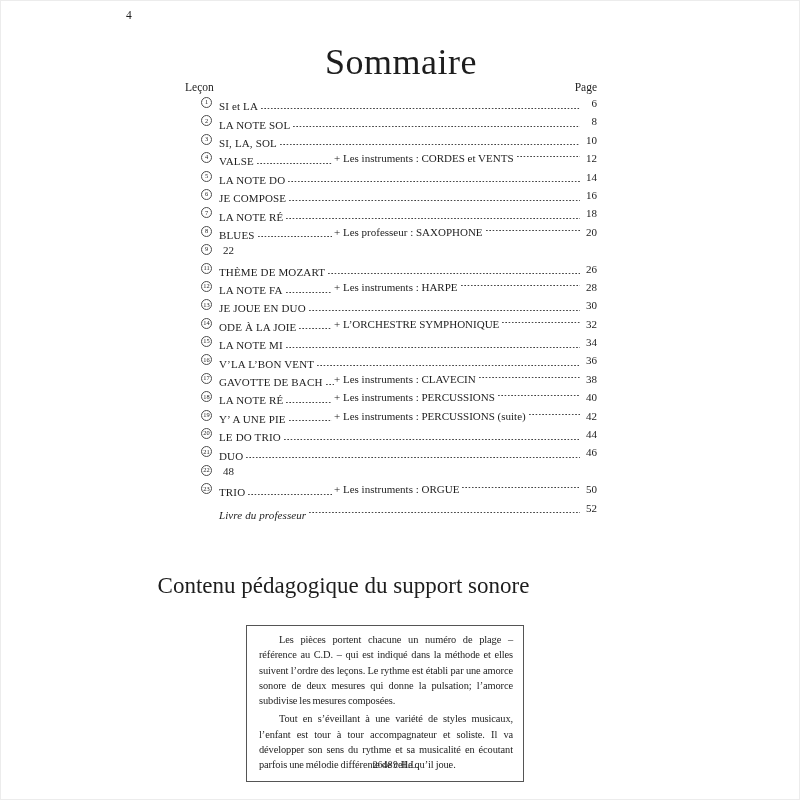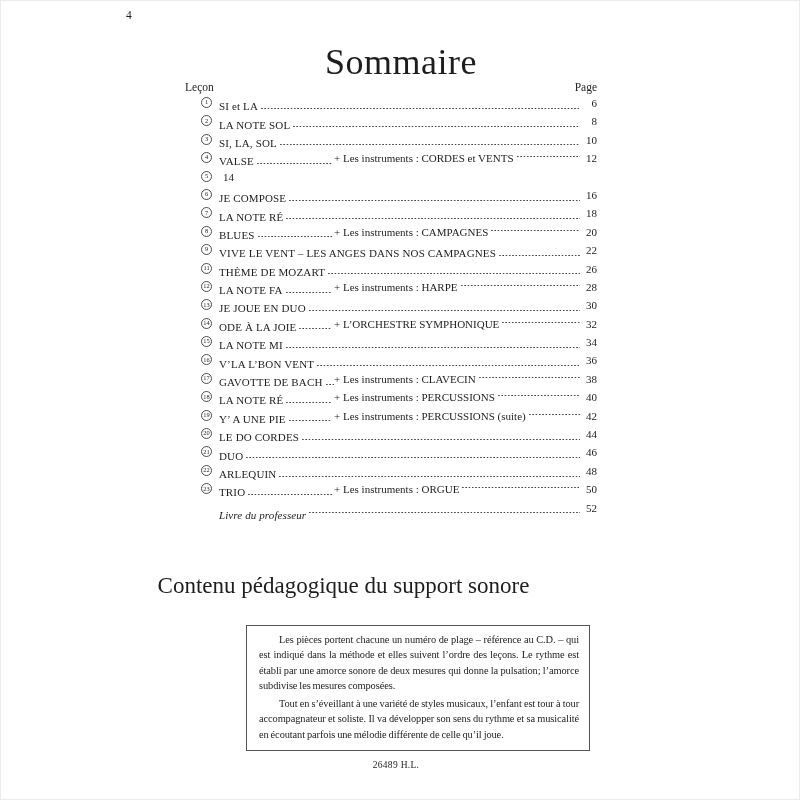--- a/index.html
+++ b/index.html
@@ -23,21 +23,21 @@
   .title{white-space:nowrap;letter-spacing:0.15px;}
   .title.italic{font-style:italic;letter-spacing:0.1px;margin-top:8px;}
   .leader{flex:1 1 auto;height:5px;margin:0 2px 0 3px;min-width:8px;
     background-image:radial-gradient(circle at 1.1px 2.5px,#3c3c3c 0.65px,transparent 0.95px);
     background-size:3.3px 5px;background-repeat:repeat-x;transform:translateY(2px);}
   .extra{white-space:nowrap;}
   .page-no{flex:0 0 auto;min-width:15px;text-align:right;}
   .section-title{position:absolute;left:0;top:572px;width:661px;text-align:center;
     font-size:23px;font-weight:normal;margin:0;}
   .section-title span{display:inline-block;transform:translateX(12px);}
-  .pedagogy-box{position:absolute;left:245px;top:624px;width:344px;box-sizing:border-box;
+  .pedagogy-box{position:absolute;left:245px;top:624px;width:278px;box-sizing:border-box;
     border:1px solid #555;padding:6px 10px 8px 12px;font-size:10.4px;line-height:15.3px;
     text-align:justify;letter-spacing:-0.1px;word-spacing:-0.5px;}
   .pedagogy-box p{margin:0;text-indent:20px;}
   .pedagogy-box p + p{margin-top:3px;}
   .footer{position:absolute;left:0;top:759px;width:800px;text-align:center;
     font-size:9.5px;letter-spacing:0.3px;transform:translateX(-5px);}
 </style>
 </head>
 <body>
 
@@ -85,20 +85,24 @@
       <span class="seg1">
         <span class="title">VALSE</span>
         <span class="leader"></span>
       </span>
       <span class="extra">+ Les instruments : CORDES et VENTS</span>
       <span class="leader leader2"></span>
       <span class="page-no">12</span>
     </div>
         <div class="toc-row">
       <span class="num-circle">5</span>
+      <span class="seg1">
+        <span class="title">LA NOTE DO</span>
+        <span class="leader"></span>
+      </span>
 
       <span class="page-no">14</span>
     </div>
         <div class="toc-row">
       <span class="num-circle">6</span>
       <span class="seg1">
         <span class="title">JE COMPOSE</span>
         <span class="leader"></span>
       </span>
 
@@ -112,30 +116,26 @@
       </span>
 
       <span class="page-no">18</span>
     </div>
         <div class="toc-row has-extra">
       <span class="num-circle">8</span>
       <span class="seg1">
         <span class="title">BLUES</span>
         <span class="leader"></span>
       </span>
-      <span class="extra">+ Les instruments : CAMPAGNES</span>
+      <span class="extra">+ Les professeur : SAXOPHONE</span>
       <span class="leader leader2"></span>
       <span class="page-no">20</span>
     </div>
         <div class="toc-row">
       <span class="num-circle">9</span>
-      <span class="seg1">
-        <span class="title">VIVE LE VENT – LES ANGES DANS NOS CAMPAGNES</span>
-        <span class="leader"></span>
-      </span>
 
       <span class="page-no">22</span>
     </div>
         <div class="toc-row">
       <span class="num-circle">11</span>
       <span class="seg1">
         <span class="title">THÈME DE MOZART</span>
         <span class="leader"></span>
       </span>
 
@@ -214,41 +214,37 @@
         <span class="title">Y’ A UNE PIE</span>
         <span class="leader"></span>
       </span>
       <span class="extra">+ Les instruments : PERCUSSIONS (suite)</span>
       <span class="leader leader2"></span>
       <span class="page-no">42</span>
     </div>
         <div class="toc-row">
       <span class="num-circle">20</span>
       <span class="seg1">
-        <span class="title">LE DO CORDES</span>
+        <span class="title">LE DO TRIO</span>
         <span class="leader"></span>
       </span>
 
       <span class="page-no">44</span>
     </div>
         <div class="toc-row">
       <span class="num-circle">21</span>
       <span class="seg1">
         <span class="title">DUO</span>
         <span class="leader"></span>
       </span>
 
       <span class="page-no">46</span>
     </div>
         <div class="toc-row">
       <span class="num-circle">22</span>
-      <span class="seg1">
-        <span class="title">ARLEQUIN</span>
-        <span class="leader"></span>
-      </span>
 
       <span class="page-no">48</span>
     </div>
         <div class="toc-row has-extra">
       <span class="num-circle">23</span>
       <span class="seg1">
         <span class="title">TRIO</span>
         <span class="leader"></span>
       </span>
       <span class="extra">+ Les instruments : ORGUE</span>

